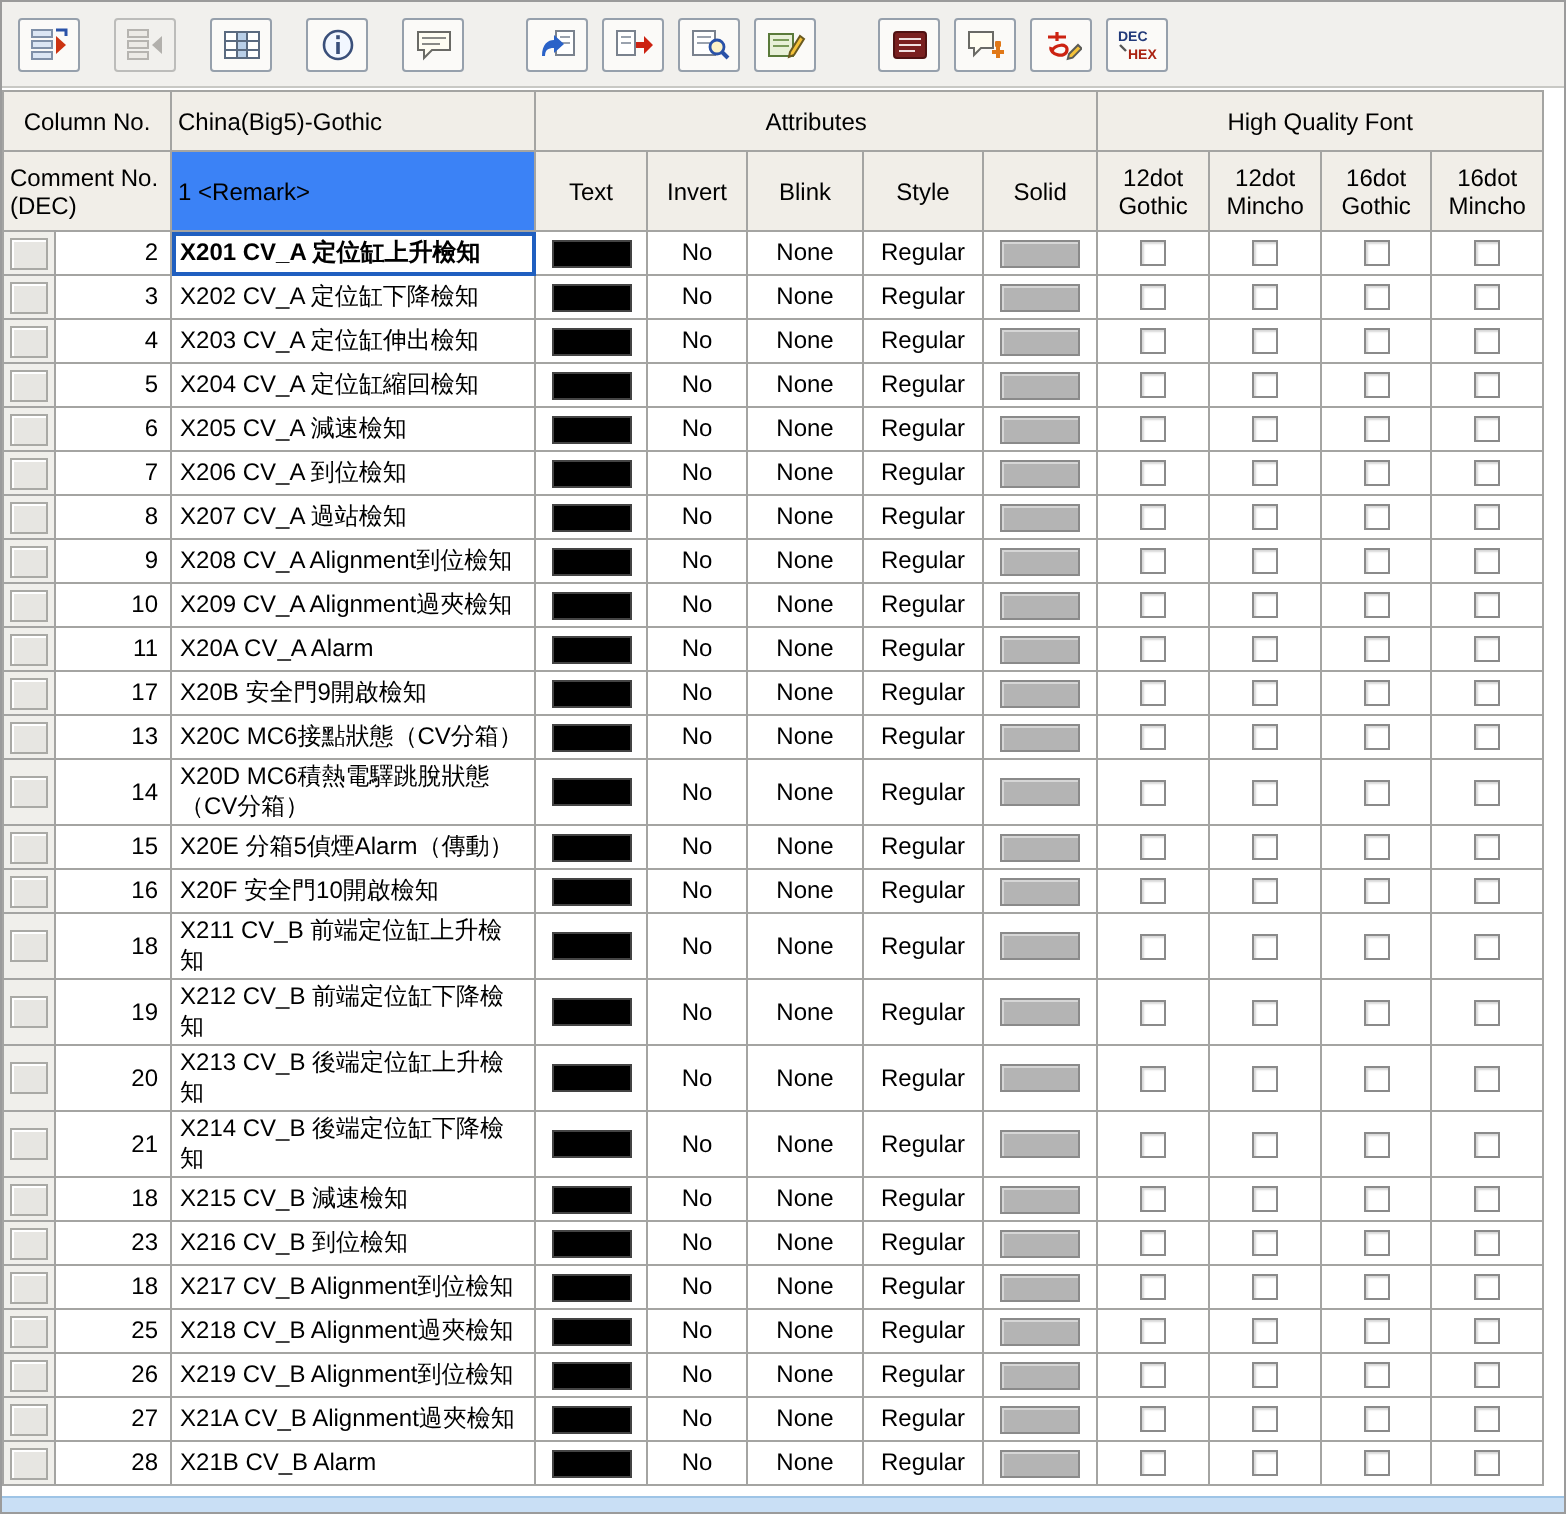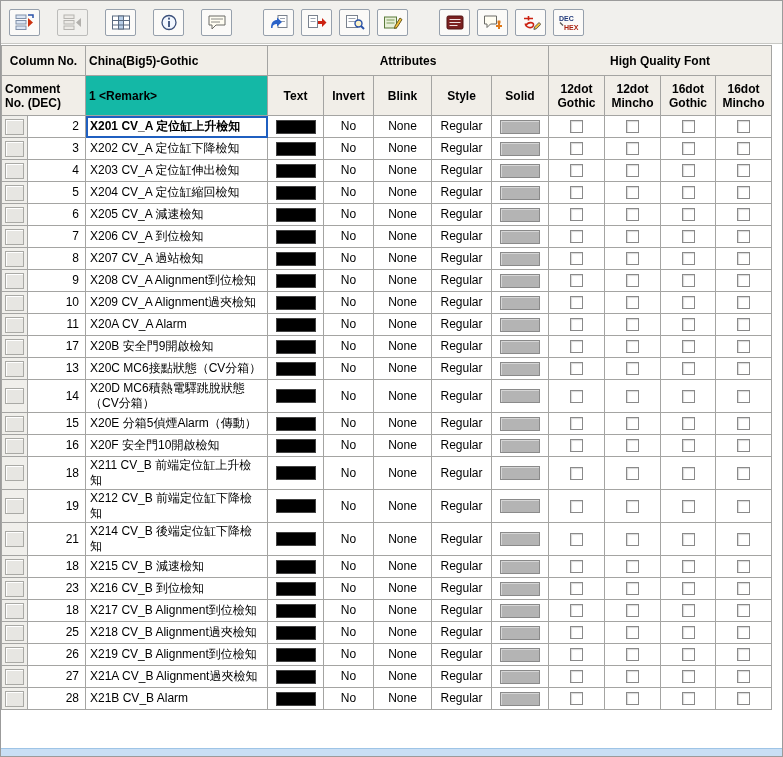--- a/index.html
+++ b/index.html
@@ -16,26 +16,26 @@
     border-radius:2px; display:flex; align-items:center; justify-content:center;
     padding:0; cursor:default; }
   .tb-btn.disabled { background:#f1f0ed; border-color:#bcbcba; }
   .tb-btn svg { display:block; }
   .tb-btn svg text { font-family:"Liberation Sans","DejaVu Sans",sans-serif; font-weight:bold; }
 
   
   .grid-area { position:absolute; top:44px; left:0; width:783px; bottom:0; background:#fff; }
   table { border-collapse:collapse; table-layout:fixed; width:770px; font-size:12px; color:#000; }
   th, td { border:1px solid #a4a4a2; overflow:hidden; }
-  thead th { background:#f1eee8; font-weight:bold; text-align:center;
+  thead th { background:#f1eee8; font-weight:normal; text-align:center;
     padding:2px 3px; line-height:14px; }
   thead tr.h1 th { height:30px; }
   thead tr.h2 th { height:40px; }
   th.left { text-align:left; }
-  th.remark { background:#14b8a6; }
+  th.remark { background:#3b82f6; }
   tbody td { height:22px; background:#fff; text-align:center; padding:0 3px; line-height:15px; }
   tbody tr.tall td { height:33px; }
   td.rowsel { background:#f0efeb; padding:0; }
   td.rowsel .selbox { width:19px; height:16px; margin:2px auto; background:#e7e6e2;
     border:1px solid #a9a9a5; box-shadow:inset 1px 1px 0 #ffffff; }
   td.num { text-align:right; padding-right:6px; }
   td.comment { text-align:left; padding:1px 4px; }
   td.comment.selected { outline:2px solid #1f5fc0; outline-offset:-2px;font-weight:bold; }
   .swatch { width:40px; height:14px; margin:0 auto; }
   .swatch.textcol { background:#000000; border:1px solid #444; }
@@ -699,20 +699,48 @@
               <div class="checkbox"></div>
             </td>
       <td>
               <div class="checkbox"></div>
             </td>
     </tr>
           <tr class="tall">
       <td class="rowsel">
               <div class="selbox"></div>
             </td>
+      <td class="num">20</td>
+      <td class="comment">X213  CV_B 後端定位缸上升檢知</td>
+      <td>
+              <div class="swatch textcol" style="background: rgb(0, 0, 0);"></div>
+            </td>
+      <td>No</td>
+      <td>None</td>
+      <td>Regular</td>
+      <td>
+              <div class="swatch solidcol" style="background: rgb(180, 180, 180);"></div>
+            </td>
+      <td>
+              <div class="checkbox"></div>
+            </td>
+      <td>
+              <div class="checkbox"></div>
+            </td>
+      <td>
+              <div class="checkbox"></div>
+            </td>
+      <td>
+              <div class="checkbox"></div>
+            </td>
+    </tr>
+          <tr class="tall">
+      <td class="rowsel">
+              <div class="selbox"></div>
+            </td>
       <td class="num">21</td>
       <td class="comment">X214  CV_B 後端定位缸下降檢知</td>
       <td>
               <div class="swatch textcol" style="background: rgb(0, 0, 0);"></div>
             </td>
       <td>No</td>
       <td>None</td>
       <td>Regular</td>
       <td>
               <div class="swatch solidcol" style="background: rgb(180, 180, 180);"></div>

